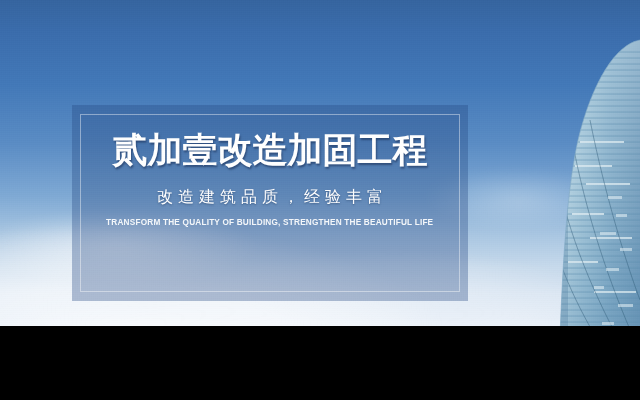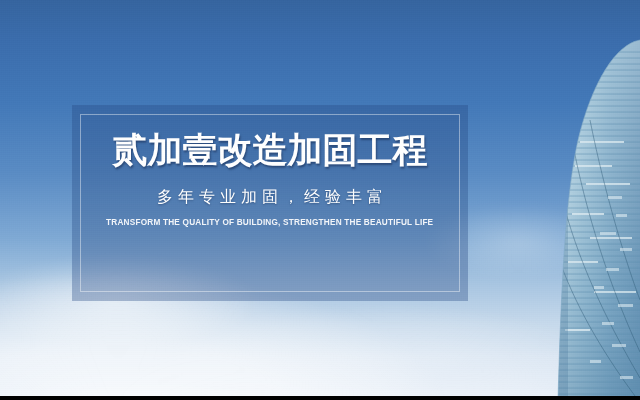--- a/index.html
+++ b/index.html
@@ -3,21 +3,21 @@
 <meta charset="utf-8">
 <style>
   html, body {
     margin: 0;
     padding: 0;
     background: #000;
   }
   #stage {
     position: relative;
     width: 640px;
-    height: 396px;
+    height: 326px;
     overflow: hidden;
     font-family: "Liberation Sans", "DejaVu Sans", sans-serif;
     background: #0f766e;
   }
 
   
   .sky {
     position: absolute;
     inset: 0;
     background: linear-gradient(
@@ -301,19 +301,19 @@
       <path d="M 120 40
                C 96 44, 72 82, 58 140
                C 48 186, 42 250, 38 400" fill="none" stroke="#7fa8c4" stroke-opacity=".6" stroke-width="1"></path>
     </svg>
   </div>
 
   <div class="panel">
     <div class="panel-inner-border"></div>
     <div class="panel-content">
       <div class="headline">贰加壹改造加固工程</div>
-      <div class="subline">多年专业加固，经验丰富</div>
+      <div class="subline">改造建筑品质，经验丰富</div>
       <div class="en-line">TRANSFORM THE QUALITY OF BUILDING, STRENGTHEN THE BEAUTIFUL LIFE</div>
     </div>
   </div>
 
   <div class="grain"></div>
 </div>
 
 </body></html>

